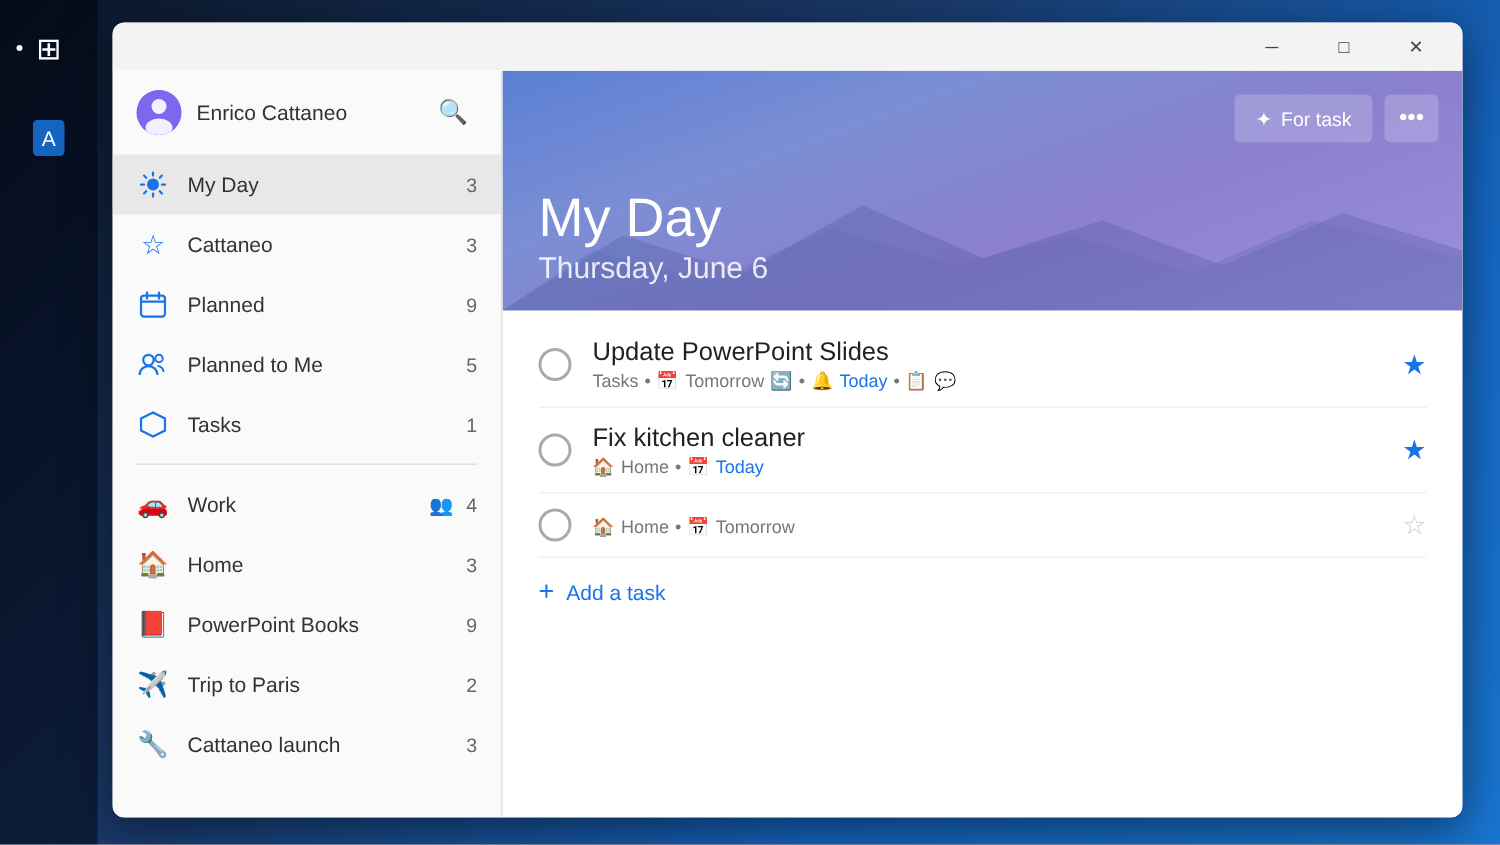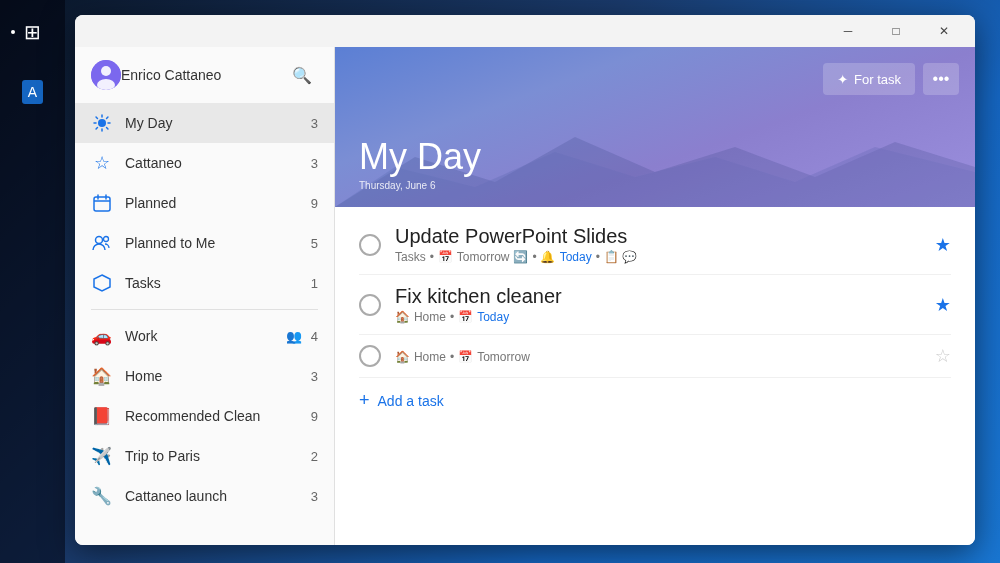--- a/index.html
+++ b/index.html
@@ -90,21 +90,21 @@
     .sidebar-header {
       padding: 12px 16px;
       display: flex;
       align-items: center;
       justify-content: space-between;
     }
 
     .user-info {
       display: flex;
       align-items: center;
-      gap: 0;
+      gap: 10px;
     }
 
     .avatar {
       width: 30px;
       height: 30px;
       border-radius: 50%;
       background: #7b68ee;
       display: flex;
       align-items: center;
       justify-content: center;
@@ -205,21 +205,21 @@
 
     .panel-title {
       font-size: 36px;
       font-weight: 300;
       color: white;
       position: relative;
       z-index: 1;
     }
 
     .panel-subtitle {
-      font-size: 10px;
+      font-size: 20px;
       color: rgba(255,255,255,0.85);
       margin-top: 2px;
       position: relative;
       z-index: 1;
     }
 
     .header-actions {
       position: absolute;
       top: 16px;
       right: 16px;
@@ -278,21 +278,21 @@
       margin-right: 14px;
       flex-shrink: 0;
       cursor: pointer;
     }
 
     .task-content {
       flex: 1;
     }
 
     .task-title {
-      font-size: 20px;
+      font-size: 17px;
       color: #222;
       font-weight: 400;
     }
 
     .task-meta {
       font-size: 12px;
       color: #777;
       margin-top: 2px;
       display: flex;
       align-items: center;
@@ -481,21 +481,21 @@
         </div>
 
         <div class="nav-item">
           <span class="nav-icon" style="font-size:17px;">🏠</span>
           <span class="nav-label">Home</span>
           <span class="nav-count">3</span>
         </div>
 
         <div class="nav-item">
           <span class="nav-icon" style="font-size:17px;">📕</span>
-          <span class="nav-label">Recommended Clean</span>
+          <span class="nav-label">PowerPoint Books</span>
           <span class="nav-count">9</span>
         </div>
 
         <div class="nav-item">
           <span class="nav-icon" style="font-size:17px;">✈️</span>
           <span class="nav-label">Trip to Paris</span>
           <span class="nav-count">2</span>
         </div>
 
         <div class="nav-item">

